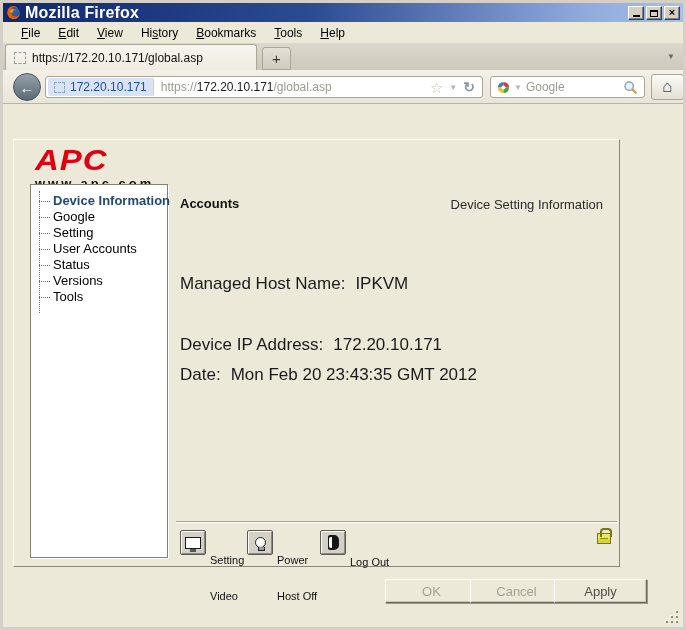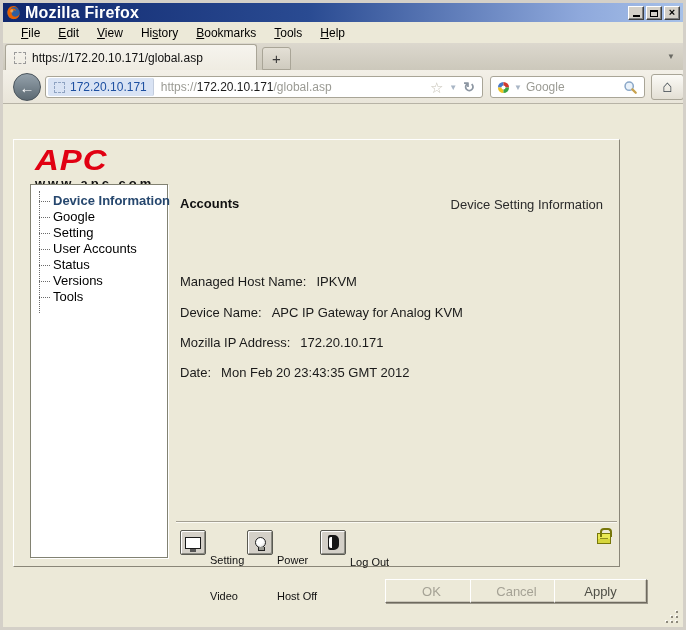--- a/index.html
+++ b/index.html
@@ -79,21 +79,21 @@
   .sidebar { position:absolute; left:16px; top:44px; width:138px; height:374px; background:#FFF;
     border:1px solid #828272; box-shadow:1px 1px 0 #FFFFFF; }
   .tree { position:absolute; left:8px; top:8px; right:2px; }
   .tree::before { content:""; position:absolute; left:0; top:-2px; height:122px; border-left:1px dotted #6B6B6B; }
   .tree-item { position:relative; padding-left:14px; height:16px; line-height:16px; font-size:13px;
     color:#000; white-space:nowrap; cursor:default; }
   .tree-item::before { content:""; position:absolute; left:0; top:8px; width:11px; border-top:1px dotted #6B6B6B; }
   .tree-item.active { font-weight:bold; color:#26476E; }
   .heading { position:absolute; left:166px; top:56px; font-size:13px; font-weight:bold; color:#111; }
   .heading-right { position:absolute; right:16px; top:57px; font-size:13px; color:#2B2B2B; }
-  .info-line { position:absolute; left:166px; font-size:13px; color:#1A1A1A; white-space:nowrap; }
+  .info-line { position:absolute; left:166px; font-size:17px; color:#1A1A1A; white-space:nowrap; }
   .info-line .info-val { margin-left:10px; }
   .sep { position:absolute; left:162px; top:381px; width:441px; height:2px;
     border-top:1px solid #A39F92; border-bottom:1px solid #FBFAF4; }
   .icon-btn { position:absolute; width:26px; height:25px; background:#D4D0C8; border:1px solid #5A5A52;
     border-radius:2px; box-shadow: inset 1px 1px 0 #FFF, inset -1px -1px 0 #8A8A82;
     display:flex; align-items:center; justify-content:center; }
   .act-label { position:absolute; font-size:11px; line-height:12px; color:#111; white-space:pre; }
   .mon { width:16px; height:12px; border:1px solid #1A1A1A; background:#FFF; padding:1px; position:relative; }
   .mon-screen { width:100%; height:100%; background:#CC2222;
     background-image:repeating-linear-gradient(45deg, rgba(255,255,255,.85) 0 1px, transparent 1px 3px); }
@@ -222,25 +222,22 @@
         <div class="tree-item">Tools</div>
       </div>
     </div>
 
     <div class="heading">Accounts</div>
     <div class="heading-right">Device Setting Information</div>
 
     <div class="info-line" style="top:134px">
       <span>Managed Host Name:</span><span class="info-val">IPKVM</span>
     </div>
-    <div class="info-line" style="top:165px">
-      <span>Device Name:</span><span class="info-val">APC IP Gateway for Analog KVM</span>
-    </div>
     <div class="info-line" style="top:195px">
-      <span>Mozilla IP Address:</span><span class="info-val">172.20.10.171</span>
+      <span>Device IP Address:</span><span class="info-val">172.20.10.171</span>
     </div>
     <div class="info-line" style="top:225px">
       <span>Date:</span><span class="info-val">Mon Feb 20 23:43:35 GMT 2012</span>
     </div>
 
     <div class="sep"></div>
 
     <div class="icon-btn" style="left:166px; top:390px">
       <span class="mon"><span class="mon-screen"></span></span>
     </div>

